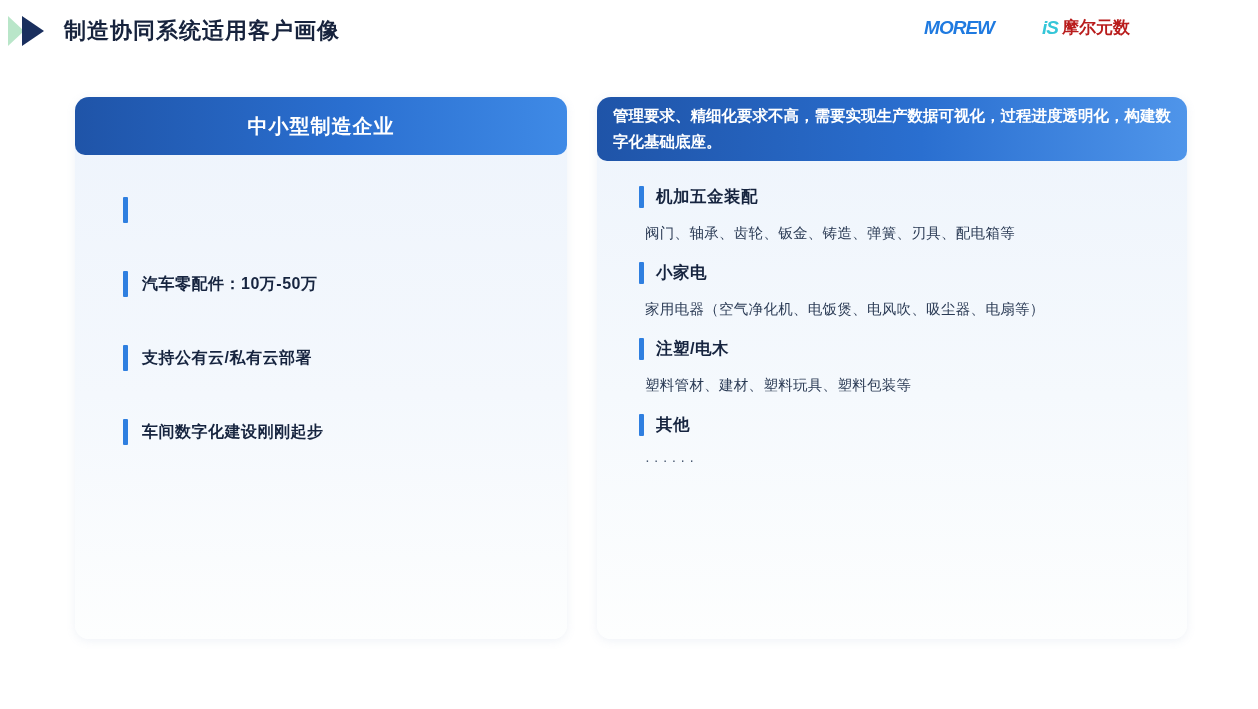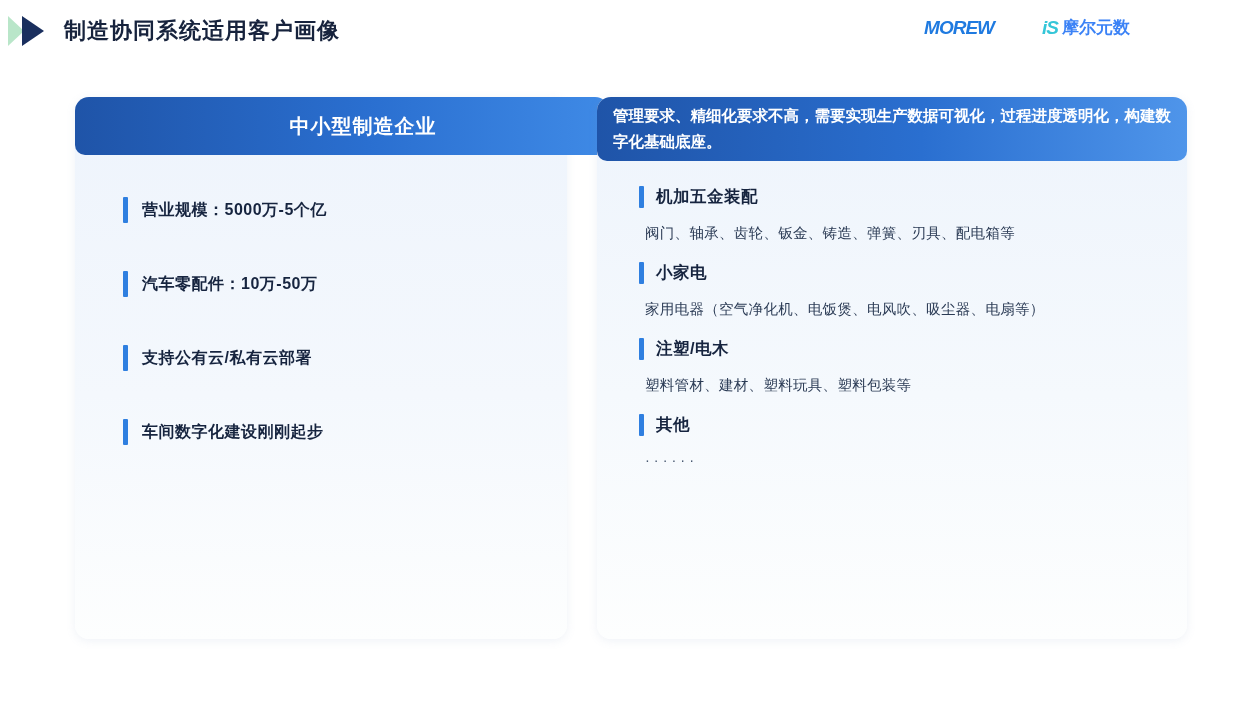--- a/index.html
+++ b/index.html
@@ -73,21 +73,21 @@
     font-size: 19px;
     font-weight: bold;
     font-style: italic;
     color: #1f7ae0;
     letter-spacing: -1px;
   }
   .brand-logo .accent { color: #35c6d8; padding-left: 48px; }
   .brand-cn {
     font-size: 17px;
     font-weight: bold;
-    color: #3b82f6;
+    color: #b91c1c;
     letter-spacing: 0px;
   }
 
   
   .canvas {
     position: absolute;
     left: 0;
     top: 62px;
     width: 1258px;
     height: 647px;
@@ -113,21 +113,20 @@
     height: 58px;
     border-radius: 14px 14px 10px 10px;
     background: linear-gradient(90deg, #1f54a8 0%, #2a6fd0 55%, #3f8ae6 100%);
     display: flex;
     align-items: center;
     justify-content: center;
     color: #ffffff;
     font-size: 20px;
     font-weight: bold;
     letter-spacing: 1px;
-    padding-left: 42px;
   }
   .left-list {
     position: absolute;
     left: 48px;
     top: 96px;
     width: 400px;
   }
   .left-item {
     display: flex;
     align-items: center;
@@ -234,21 +233,20 @@
 </div>
 
 <div class="canvas">
 
   <div class="panel-left">
     <div class="panel-left-header">中小型制造企业</div>
     <div class="left-list">
 
       <div class="left-item">
         <span class="left-bar"></span>
-        <span class="left-text">营业规模：5000万-5个亿</span>
       </div>
 
       <div class="left-item">
         <span class="left-bar"></span>
         <span class="left-text">汽车零配件：10万-50万</span>
       </div>
 
       <div class="left-item">
         <span class="left-bar"></span>
         <span class="left-text">支持公有云/私有云部署</span>

